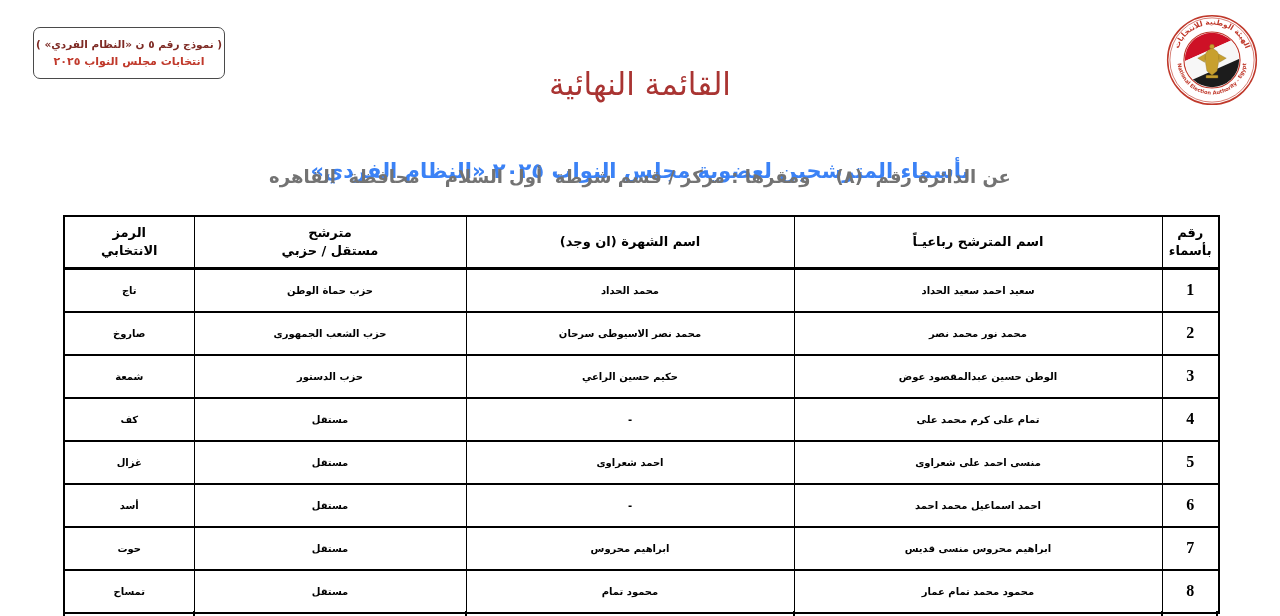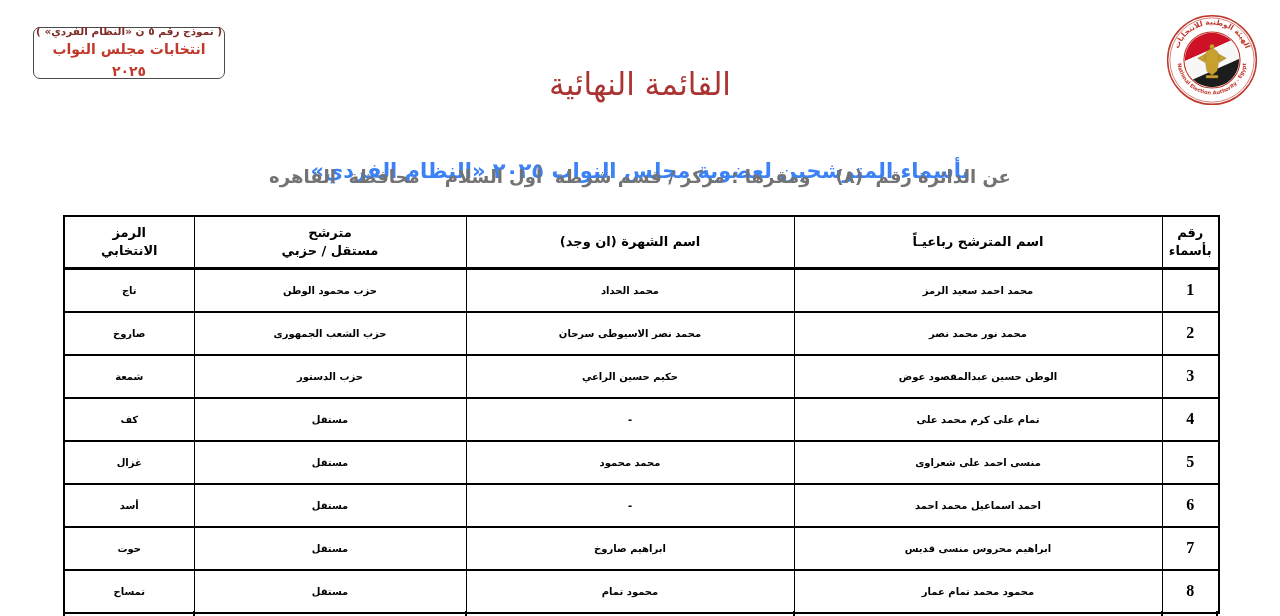--- a/index.html
+++ b/index.html
@@ -8,21 +8,21 @@
     font-family:"DejaVu Sans",sans-serif;overflow:hidden;
   }
   
   .form-box{
     position:absolute;left:33px;top:27px;width:190px;height:50px;
     border:1.5px solid #4a4a4a;border-radius:7px;
     display:flex;flex-direction:column;justify-content:center;align-items:center;
     direction:rtl;text-align:center;line-height:1.55;
   }
   .form-box .l1{font-size:10.5px;font-weight:bold;color:var(--box-dark-red,#7E2B25);}
-  .form-box .l2{font-size:14px;font-weight:bold;color:var(--box-red,#C0392B);letter-spacing:1px;}
+  .form-box .l2{font-size:11px;font-weight:bold;color:var(--box-red,#C0392B);letter-spacing:1px;}
   
   .logo{position:absolute;left:1166px;top:14px;width:92px;height:92px;}
   
   .title{
     position:absolute;top:66px;left:0;width:100%;text-align:center;direction:rtl;
     font-size:31px;font-weight:normal;color:var(--title-red,#A93432);
   }
   .subtitle{
     position:absolute;top:126px;left:0;width:100%;text-align:center;direction:rtl;
     font-size:21px;font-weight:bold;color:#3b82f6;margin-top:33px;
@@ -112,23 +112,23 @@
         <th>اسم الشهرة (ان وجد)</th>
         <th>مترشح
 مستقل / حزبي</th>
         <th>الرمز
 الانتخابي</th>
       </tr>
     </thead>
     <tbody>
   <tr>
     <td class="serial">1</td>
-    <td>محمد احمد سعيد الرمز</td>
+    <td>سعيد احمد سعيد الحداد</td>
     <td>محمد الحداد</td>
-    <td>حزب محمود الوطن</td>
+    <td>حزب حماة الوطن</td>
     <td>تاج</td>
   </tr>
 
   <tr>
     <td class="serial">2</td>
     <td>محمد نور محمد نصر</td>
     <td>محمد نصر الاسيوطى سرحان</td>
     <td>حزب الشعب الجمهورى</td>
     <td>صاروخ</td>
   </tr>
@@ -145,37 +145,37 @@
     <td class="serial">4</td>
     <td>تمام على كرم محمد على</td>
     <td>-</td>
     <td>مستقل</td>
     <td>كف</td>
   </tr>
 
   <tr>
     <td class="serial">5</td>
     <td>منسى احمد على شعراوى</td>
-    <td>محمد محمود</td>
+    <td>احمد شعراوى</td>
     <td>مستقل</td>
     <td>غزال</td>
   </tr>
 
   <tr>
     <td class="serial">6</td>
     <td>احمد اسماعيل محمد احمد</td>
     <td>-</td>
     <td>مستقل</td>
     <td>أسد</td>
   </tr>
 
   <tr>
     <td class="serial">7</td>
     <td>ابراهيم محروس منسى قديس</td>
-    <td>ابراهيم صاروخ</td>
+    <td>ابراهيم محروس</td>
     <td>مستقل</td>
     <td>حوت</td>
   </tr>
 
   <tr>
     <td class="serial">8</td>
     <td>محمود محمد تمام عمار</td>
     <td>محمود تمام</td>
     <td>مستقل</td>
     <td>تمساح</td>

